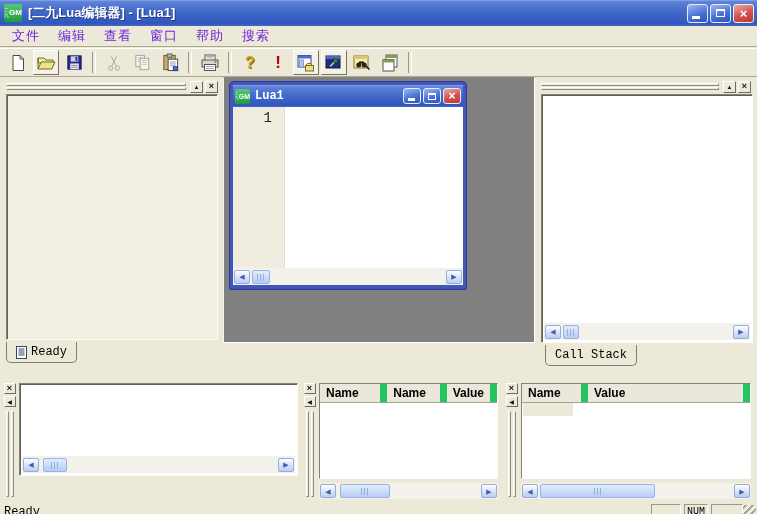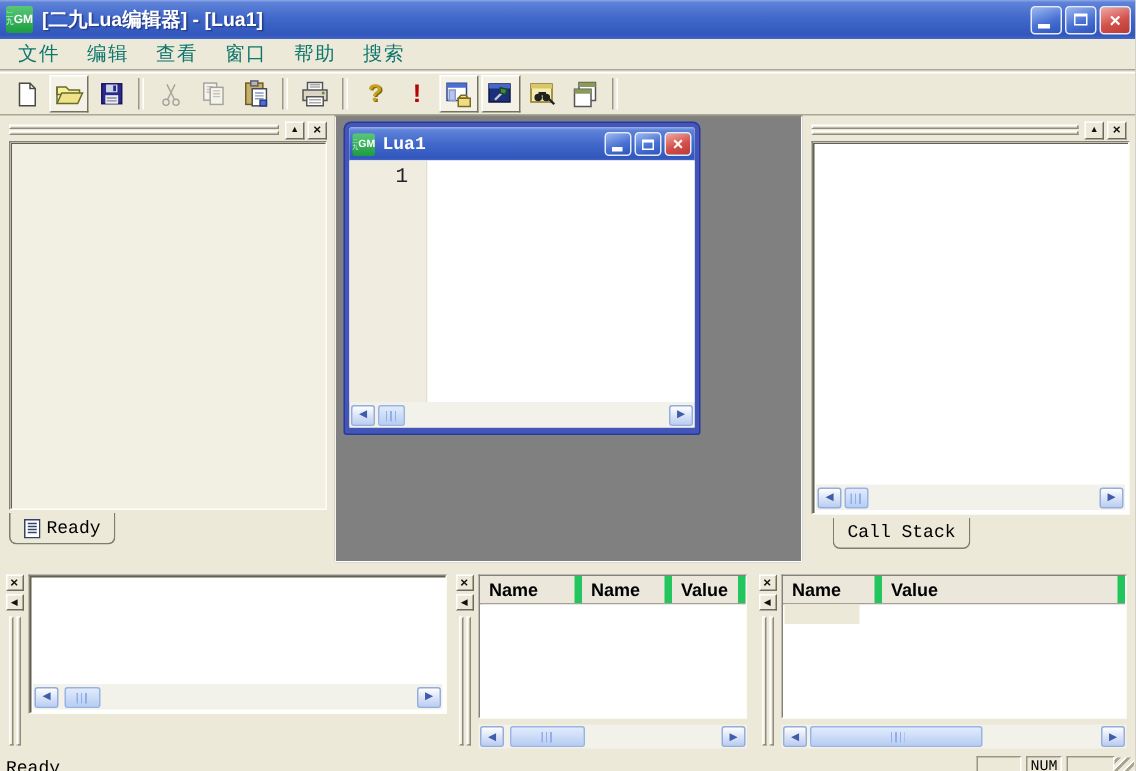--- a/index.html
+++ b/index.html
@@ -22,21 +22,21 @@
     display:flex;align-items:center;justify-content:center;position:relative;}
   .cap-blue{background:linear-gradient(160deg,#9db8f0 0%,#4a72d4 55%,#2d55bb 100%);}
   .cap-red{background:linear-gradient(160deg,#efa9a5 0%,#d4504a 55%,#b93a35 100%);}
   .glyph-min{position:absolute;left:4px;bottom:3px;width:8px;height:3px;background:#fff;}
   .glyph-max{width:9px;height:8px;border:1px solid #fff;border-top:2px solid #fff;box-sizing:border-box;}
   .glyph-x{color:#fff;font-weight:bold;font-size:13px;line-height:1;font-family:"Liberation Sans",sans-serif;}
 
   
   .menubar{position:absolute;left:0;top:26px;width:757px;height:21px;display:flex;align-items:center;
     padding-left:3px;box-sizing:border-box;border-bottom:1px solid #aaa795;}
-  .menu-item{padding:2px 9px;font-size:13px;color:#0f766e;letter-spacing:1px;}
+  .menu-item{padding:2px 9px;font-size:13px;color:#6d28d9;letter-spacing:1px;}
   .toolbar{position:absolute;left:0;top:48px;width:757px;height:29px;display:flex;align-items:center;
     padding-left:4px;box-sizing:border-box;border-top:1px solid #fff;border-bottom:1px solid #aaa795;}
   .tbtn{width:26px;height:25px;display:flex;align-items:center;justify-content:center;flex:0 0 auto;
     border:1px solid transparent;box-sizing:border-box;margin:0 1px;}
   .tbtn.raised{border-color:#fff #75735f #75735f #fff;background:#f4f2e6;}
   .tsep{width:2px;height:21px;border-left:1px solid #9b988b;border-right:1px solid #fff;margin:0 4px;flex:0 0 auto;}
   .tglyph-help{font-size:16px;font-weight:bold;color:#c9a21c;text-shadow:1px 1px 0 #806a0e;}
   .tglyph-stop{font-size:17px;font-weight:bold;color:#b40404;}
 
   
@@ -62,24 +62,24 @@
     background:repeating-linear-gradient(90deg,#8fb0e6 0 1px,rgba(0,0,0,0) 1px 3px);}
   .xsb-track{flex:1;}
 
   
   .left-panel{position:absolute;left:2px;top:79px;width:220px;height:288px;}
   .left-content{position:absolute;left:4px;right:4px;top:15px;height:246px;background:#F2F0E3;}
   .panel-tab{position:absolute;left:4px;top:263px;}
   .right-panel{position:absolute;left:537px;top:79px;width:218px;height:288px;}
   .right-content{position:absolute;left:4px;right:2px;top:15px;height:249px;background:#fff;}
   .right-sb{position:absolute;left:2px;right:2px;bottom:2px;}
-  .rtab{position:absolute;left:18px;top:266px;}
-
-  
-  .mdi{position:absolute;left:223px;top:77px;width:312px;height:298px;background:#808080;
+  .rtab{position:absolute;left:8px;top:266px;}
+
+  
+  .mdi{position:absolute;left:223px;top:77px;width:312px;height:266px;background:#808080;
     border:1px solid;border-color:#87857a #fff #fff #f6f4ea;box-sizing:border-box;}
   .child{position:absolute;left:6px;top:4px;width:236px;height:207px;box-sizing:border-box;
     border:3px solid #4356b8;border-bottom-width:4px;border-radius:4px 4px 1px 1px;
     box-shadow:0 0 0 1px #28389e;background:#fff;display:flex;flex-direction:column;}
   .child-tb{height:22px;flex:0 0 auto;display:flex;align-items:center;padding:0 2px;
     background:linear-gradient(180deg,#8ea9e6 0%,#5f83d8 8%,#4168cb 50%,#3157bc 92%,#4467c6 100%);
     border-radius:1px 1px 0 0;}
   .child-tb .app-icon{width:15px;height:15px;margin:0 2px 0 0;}
   .child-title{color:#fff;font-weight:bold;font-size:12px;margin-left:3px;font-family:"Liberation Mono",monospace;}
   .child-tb .cap-btns{gap:2px;}
@@ -93,21 +93,21 @@
   
   .bpanel{position:absolute;top:381px;height:120px;}
   .vgrip{position:absolute;top:2px;bottom:4px;width:15px;display:flex;flex-direction:column;align-items:center;gap:2px;}
   .vgrip .lines{flex:1;display:flex;width:10px;margin-top:2px;}
   .bl-content{position:absolute;left:17px;top:2px;right:0;height:93px;background:#fff;}
   .bl-sb{position:absolute;left:2px;right:2px;bottom:2px;}
   .bl-tabs{position:absolute;left:17px;top:97px;display:flex;}
   .grid-content{position:absolute;top:2px;background:#fff;display:flex;flex-direction:column;}
   .hdr{height:18px;flex:0 0 auto;display:flex;background:#EBE8DB;border-bottom:1px solid #a5a294;}
   .hdr-cell{display:flex;align-items:center;padding:0 6px;font-weight:bold;font-size:12px;
-    border-right:5px solid #22c55e;box-sizing:border-box;white-space:nowrap;}
+    border-right:7px solid #22c55e;box-sizing:border-box;white-space:nowrap;}
   .grid-body{flex:1;background:#fff;position:relative;}
   .watch-edit{position:absolute;left:1px;top:0;width:50px;height:13px;background:#ECE9D8;}
   .bsb{position:absolute;height:16px;}
 
   
   .statusbar{position:absolute;left:0;top:501px;width:757px;height:22px;background:#ECE9D8;}
   .status-msg{position:absolute;left:4px;top:4px;font-family:"Liberation Mono",monospace;font-size:12px;}
   .spane{position:absolute;top:3px;height:14px;border:1px solid;border-color:#9a9786 #fff #fff #9a9786;
     box-sizing:border-box;display:flex;align-items:center;justify-content:center;
     font-family:"Liberation Mono",monospace;font-size:10px;}

